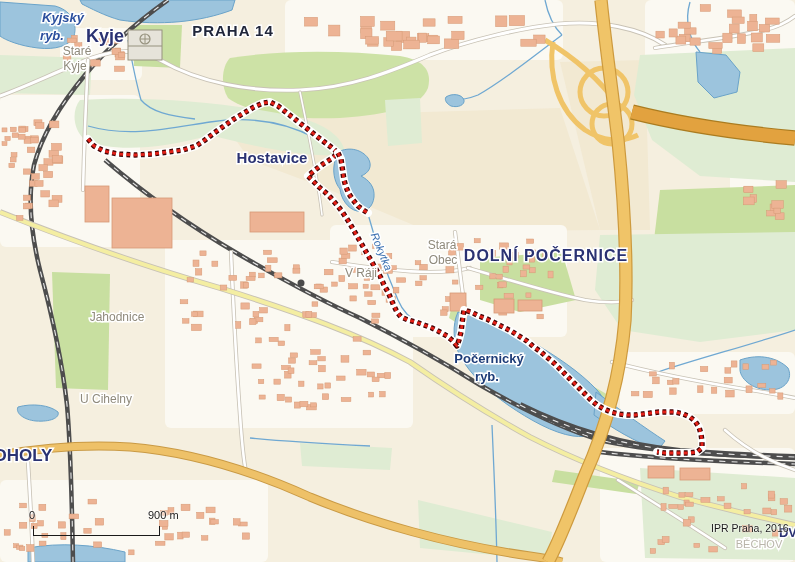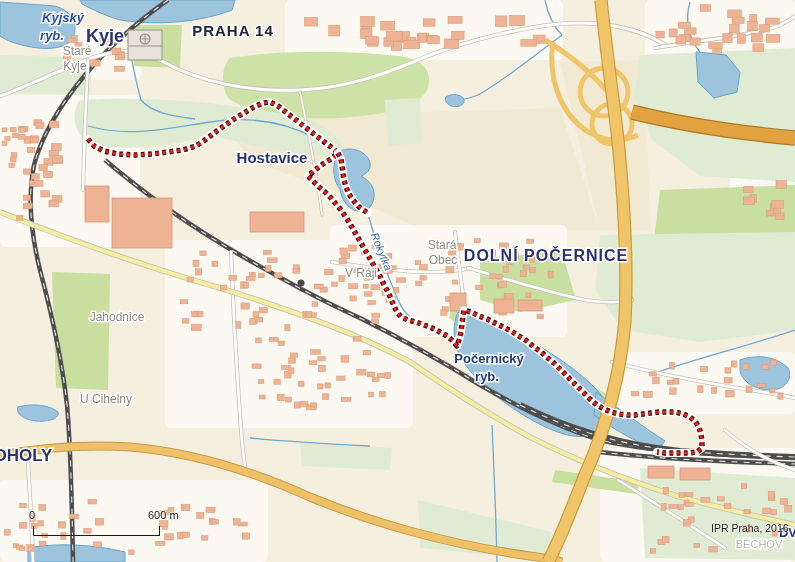--- a/index.html
+++ b/index.html
@@ -484,15 +484,15 @@
       <text x="106" y="403" font-size="12" text-anchor="middle" fill="#8f8a7c" font-weight="normal" font-style="normal" font-family="&quot;Liberation Sans&quot;, sans-serif" stroke="#ffffff" stroke-width="3" paint-order="stroke" letter-spacing="0">U Cihelny</text>
       <text x="23" y="461" font-size="17" text-anchor="middle" fill="#2a3272" font-weight="bold" font-style="normal" font-family="&quot;Liberation Sans&quot;, sans-serif" stroke="#ffffff" stroke-width="3" paint-order="stroke" letter-spacing="0">OHOLY</text>
       <text x="489" y="363" font-size="13" text-anchor="middle" fill="#1d3c78" font-weight="bold" font-style="normal" font-family="&quot;Liberation Sans&quot;, sans-serif" stroke="#ffffff" stroke-width="3" paint-order="stroke" letter-spacing="0">Počernický</text>
       <text x="487" y="381" font-size="13" text-anchor="middle" fill="#1d3c78" font-weight="bold" font-style="normal" font-family="&quot;Liberation Sans&quot;, sans-serif" stroke="#ffffff" stroke-width="3" paint-order="stroke" letter-spacing="0">ryb.</text>
       <text x="378" y="253" font-size="11" text-anchor="middle" fill="#3a6fb0" font-weight="normal" font-style="italic" font-family="&quot;Liberation Sans&quot;, sans-serif" stroke="#ffffff" stroke-width="3" paint-order="stroke" letter-spacing="0" transform="rotate(68 378 253)">Rokytka</text>
       <text x="788" y="537" font-size="13" text-anchor="middle" fill="#2a3272" font-weight="bold" font-style="normal" font-family="&quot;Liberation Sans&quot;, sans-serif" stroke="#ffffff" stroke-width="3" paint-order="stroke" letter-spacing="0">DV</text>
       <text x="759" y="548" font-size="11" text-anchor="middle" fill="#b9b5aa" font-weight="normal" font-style="normal" font-family="&quot;Liberation Sans&quot;, sans-serif" stroke="#ffffff" stroke-width="3" paint-order="stroke" letter-spacing="0">BĚCHOV</text>
     </svg>
   <div class="scalebar"></div>
   <span class="scalebar-label scalebar-zero">0</span>
-  <span class="scalebar-label scalebar-dist">600 m</span>
+  <span class="scalebar-label scalebar-dist">900 m</span>
   <span class="attribution">IPR Praha, 2016</span>
 </div>
 
 </body></html>

